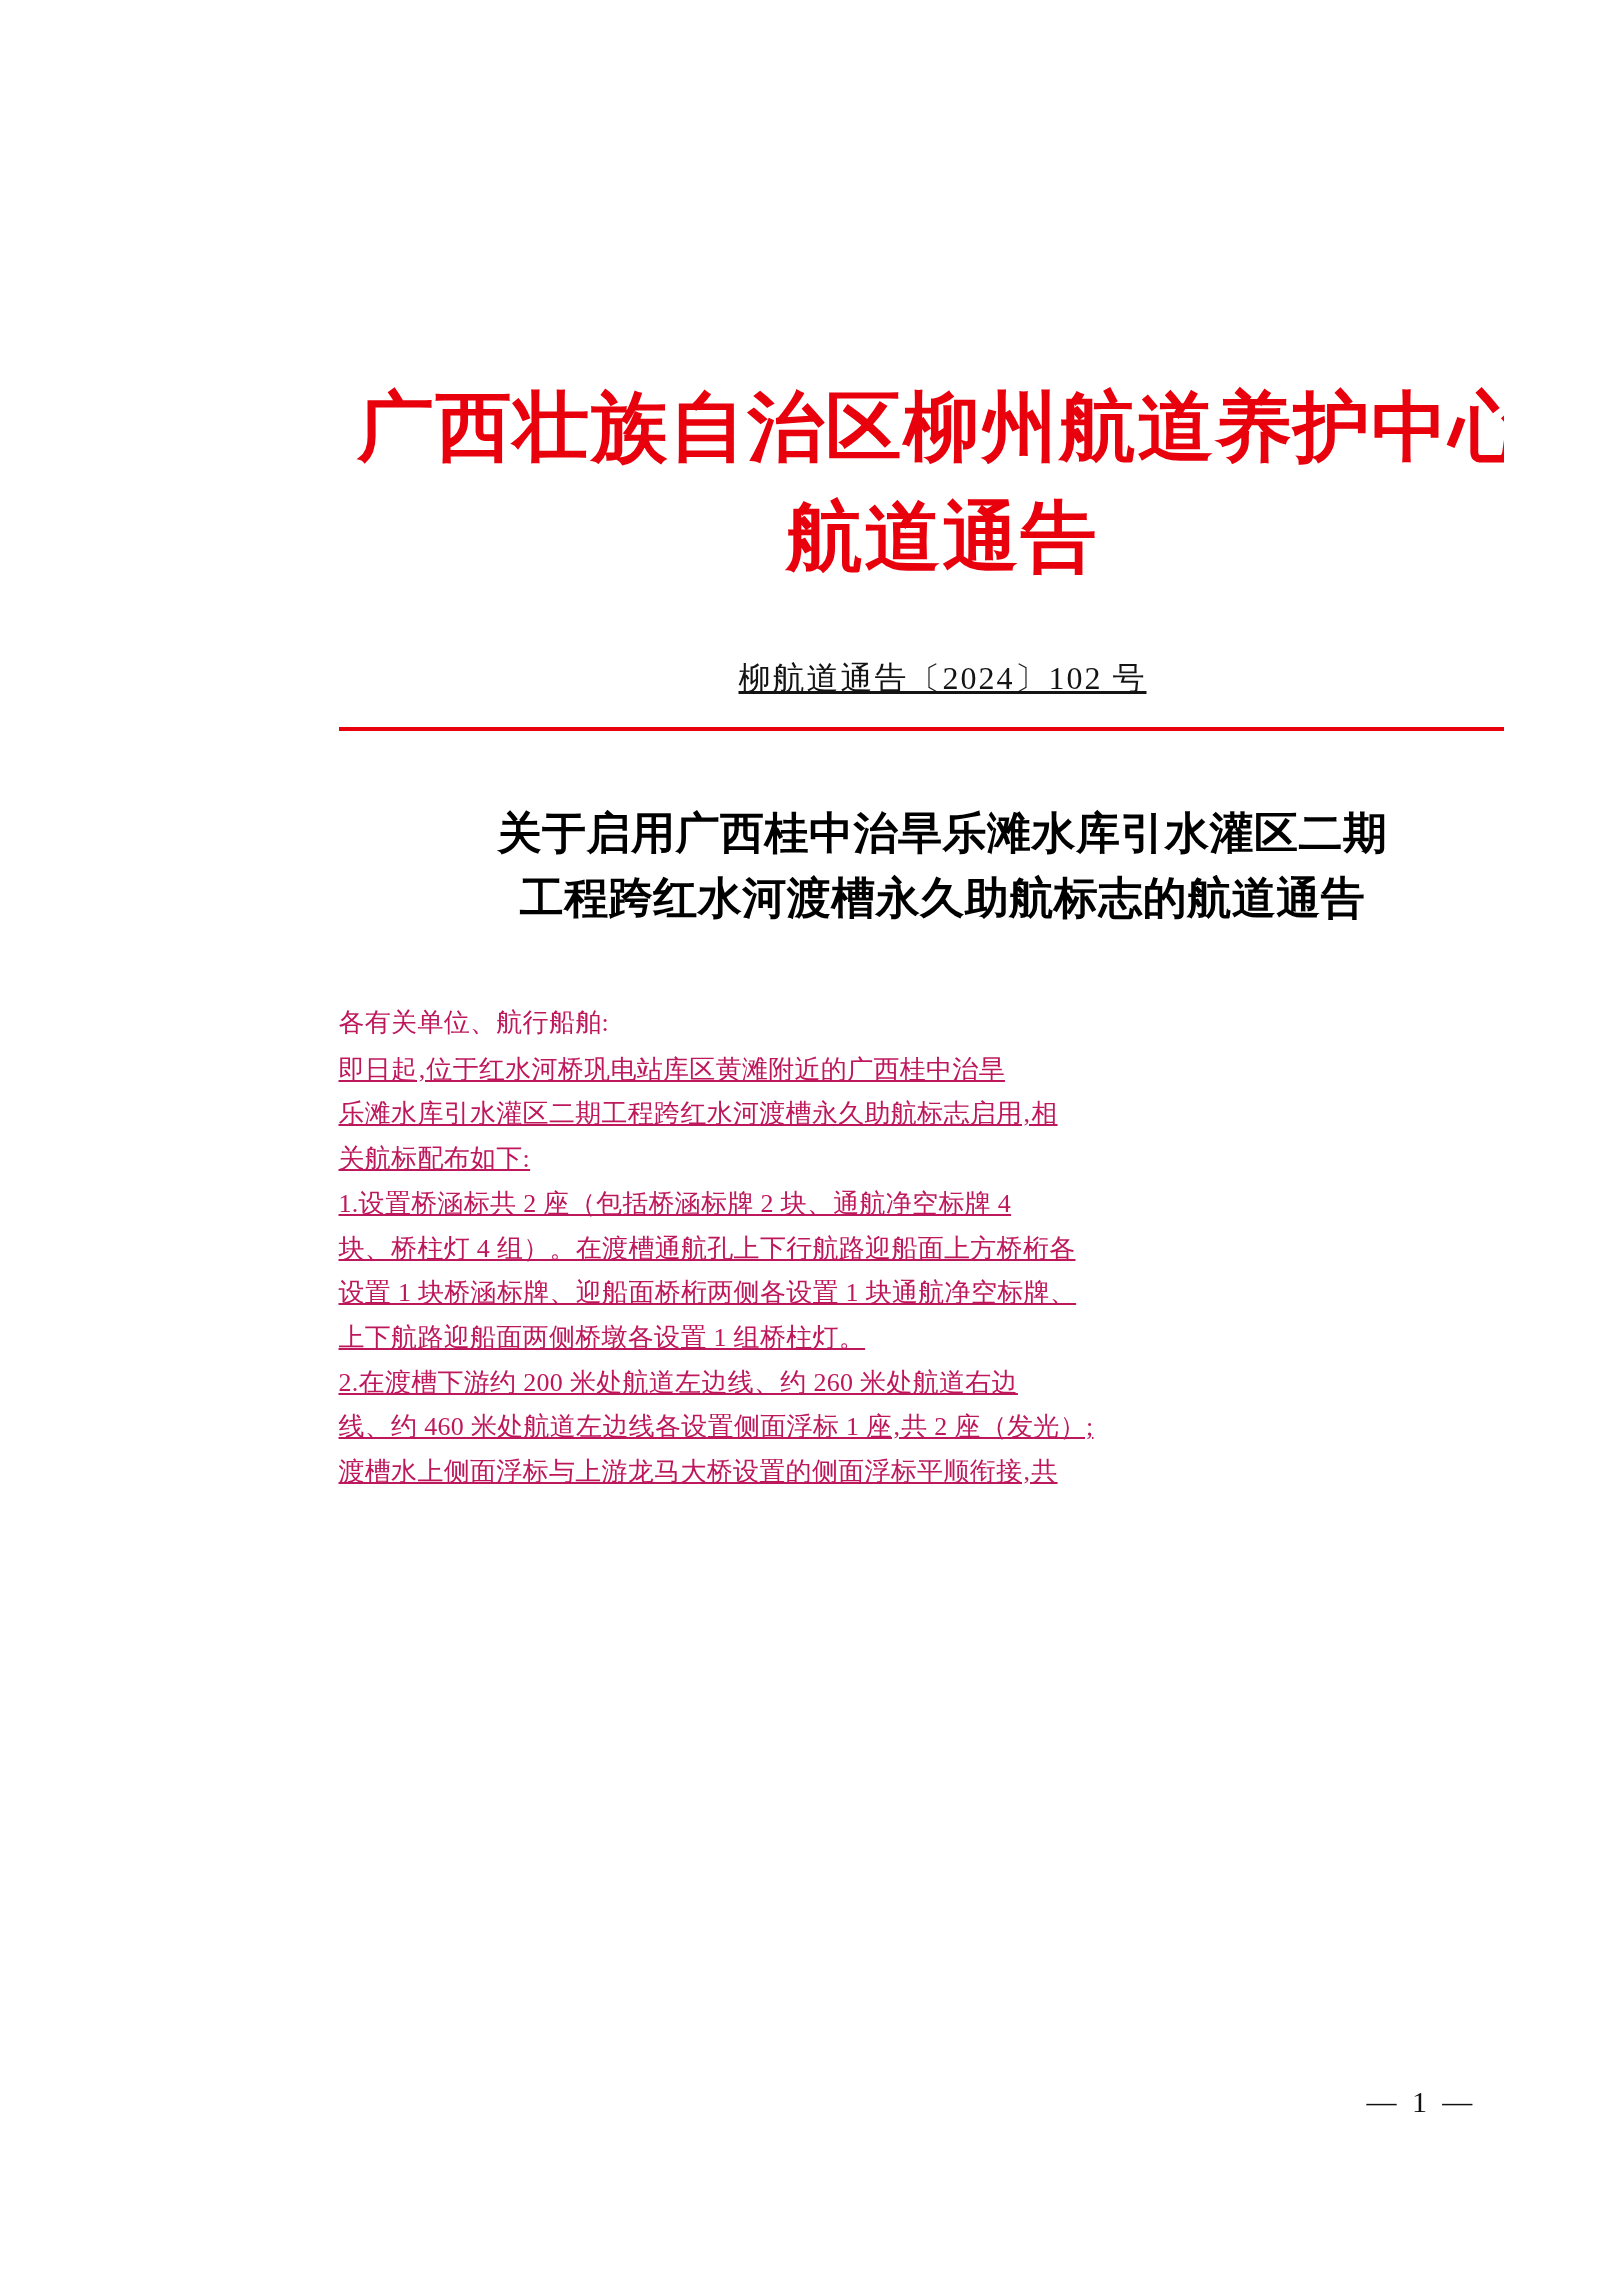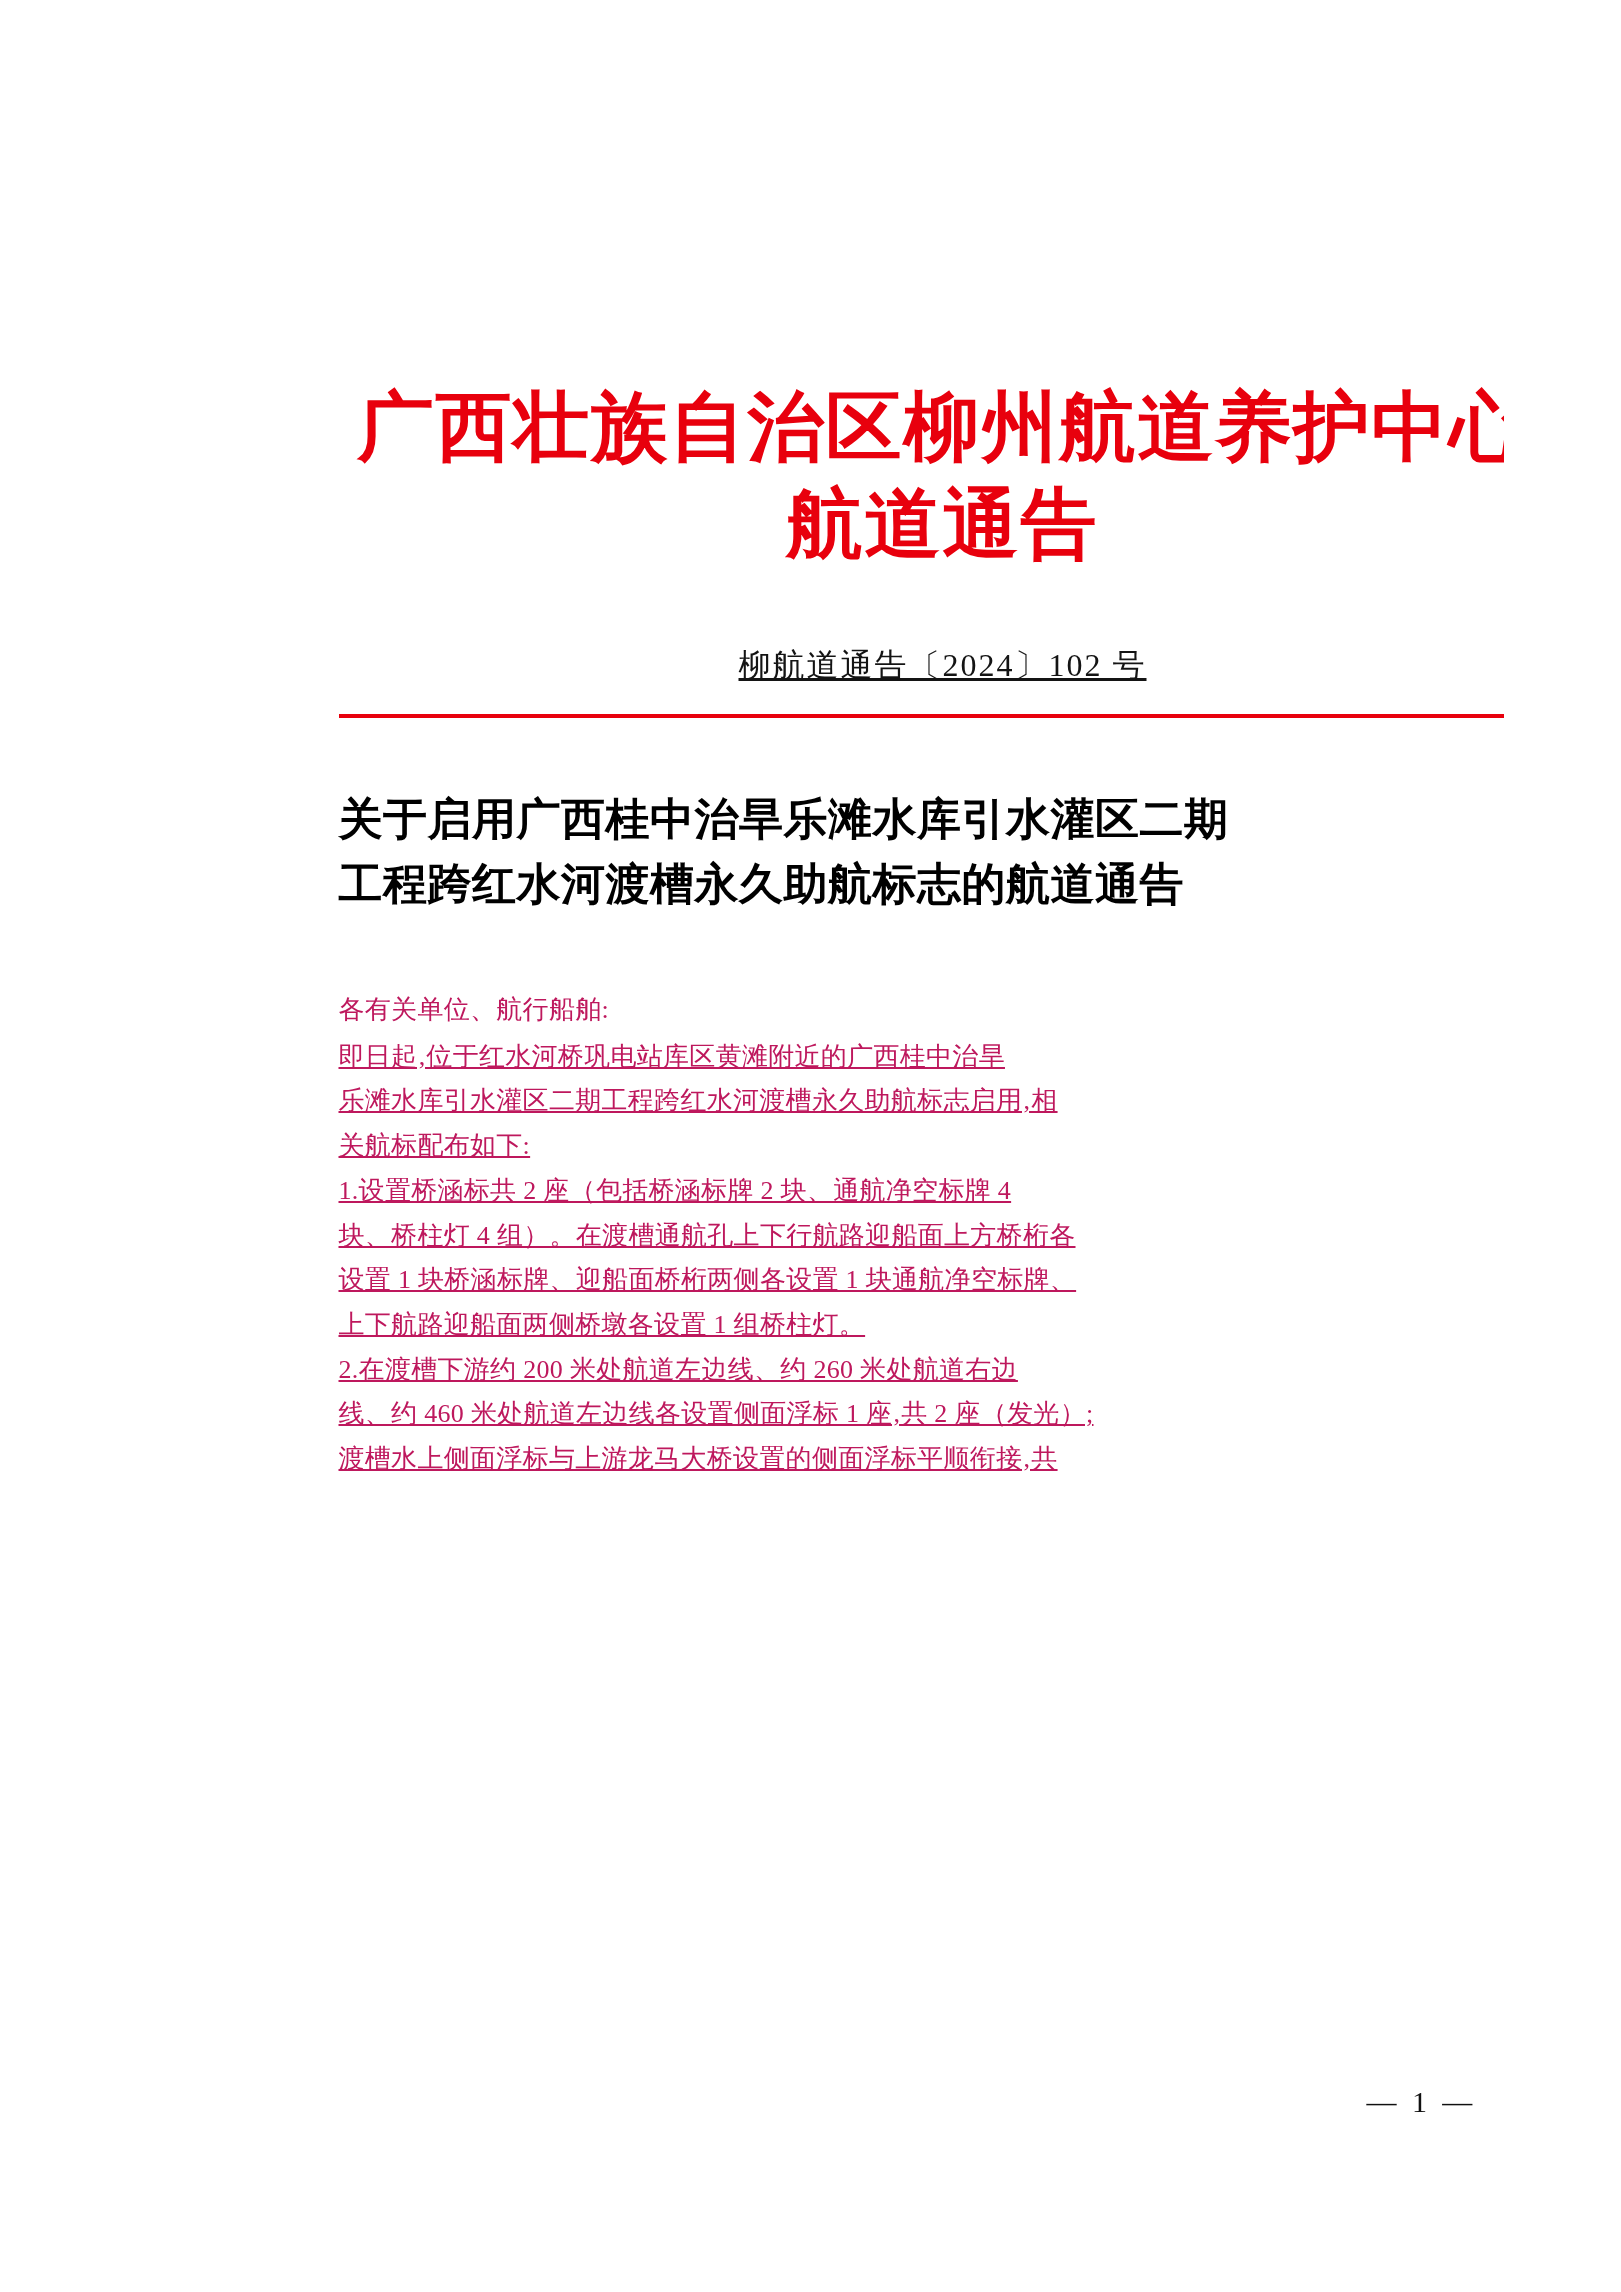--- a/index.html
+++ b/index.html
@@ -39,21 +39,21 @@
   .masthead-line {
     color: #e8000d;
     font-family: "DejaVu Serif", "Liberation Serif", serif;
     font-weight: bold;
     font-size: 76px;
     line-height: 1.18;
     letter-spacing: 2px;
     white-space: nowrap;
   }
   .masthead-line.second {
-    margin-top: 7px;
+    margin-top: 20px;
   }
 
   
   .doc-number {
     margin-top: 76px;
     text-align: center;
     font-size: 32px;
     letter-spacing: 2px;
     color: #141414;
     font-family: "Liberation Serif", "DejaVu Serif", serif;
@@ -64,21 +64,22 @@
   .red-rule {
     margin-top: 25.5px;
     height: 3.9px;
     background: #e8000d;
     width: 100%;
   }
 
   
   .doc-title {
     margin-top: 69px;
-    font-family: Liberation Serif, serif;
+    text-align: center;
+    font-family: Liberation Sans, sans-serif;
     font-weight: bold;
     font-size: 44px;
     line-height: 1.48;
     color: #000000;
     letter-spacing: 0.5px;
   }
   .doc-title .tline {
     display: block;
     white-space: nowrap;
   }

